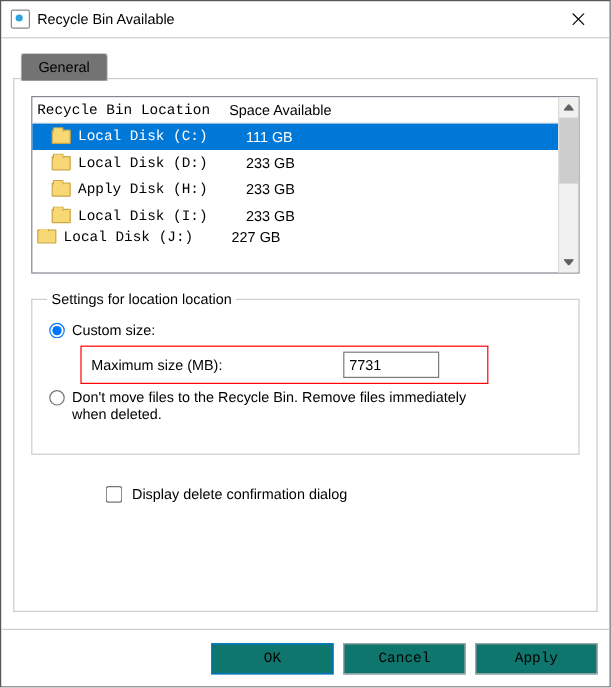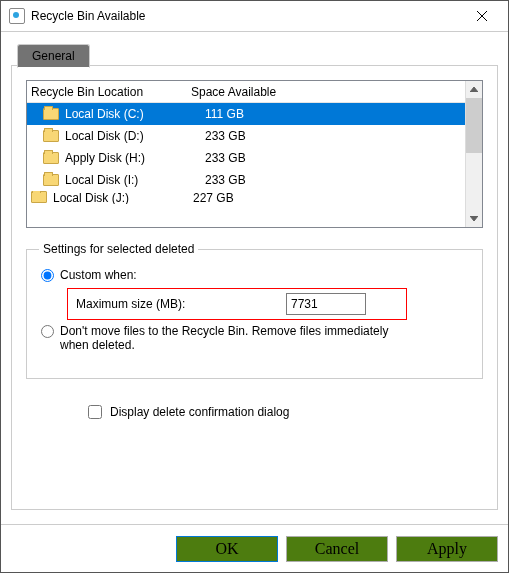--- a/index.html
+++ b/index.html
@@ -19,21 +19,21 @@
 .titlebar .close { width:44px; height:100%; display:flex; align-items:center; justify-content:center; }
 .titlebar .close svg { stroke:#000; stroke-width:1; }
 .content { flex:1; padding: 10px 10px 14px 10px; display:flex; flex-direction:column; }
 .tabstrip { position: relative; height: 24px; }
 .tab { position:absolute; left:6px; top:2px; height:24px; padding:0 14px; display:flex; align-items:center; background:#737373; border:1px solid #ccc; border-bottom:1px solid #fff; border-top-left-radius:3px; border-top-right-radius:3px; z-index:2; font-size:12px; }
 .tabborder { position:absolute; left:0; right:0; bottom:0; height:1px; background:#ccc; }
 .tabbody { border:1px solid #ccc; border-top:none; flex:1; padding: 14px 14px 16px 14px; display:flex; flex-direction:column; }
 .listbox { border:1px solid #828790; height:148px; display:flex; }
 .listinner { flex:1; }
 .listhdr { display:flex; height:22px; align-items:center; border-bottom:1px solid #e5e5e5; padding-left:4px; font-size:12px; }
-.col1 { width:160px; }
+.col1 { width:160px;font-family:Liberation Mono, monospace; }
 .col2 { flex:1; }
 .row { display:flex; height:22px; align-items:center; padding-left:16px; font-size:12px; }
 .row.sel { background:#0078d7; color:#fff; }
 .folder { width:16px; height:12px; margin-right:6px; background:#f8d775; border:1px solid #caa646; border-radius:1px; position:relative; }
 .folder::before { content:""; position:absolute; top:-3px; left:0; width:7px; height:3px; background:#f8d775; border:1px solid #caa646; border-bottom:none; border-top-left-radius:1px; border-top-right-radius:1px; }
 .partial-row { display:flex; padding-left:4px; height:13px; overflow:hidden; align-items:flex-start; font-size:12px; }
 .partial-row .folder { margin-top:0; }
 .scroll { width:17px; background:#f0f0f0; border-left:1px solid #dcdcdc; display:flex; flex-direction:column; }
 .scroll .btn { height:17px; display:flex; align-items:center; justify-content:center; }
 .scroll .btn svg { stroke:#606060; fill:#606060; }
@@ -42,21 +42,21 @@
 fieldset { margin-top:14px; border:1px solid #ccc; padding: 8px 16px 20px 12px; }
 legend { padding:0 4px; font-size:12px; }
 .radio-row { display:flex; align-items:flex-start; margin:4px 0 6px 2px; }
 .radio-row input[type=radio] { margin-top:1px; margin-right:6px; }
 .maxsize-row { border:1px solid red; margin-left:28px; padding:4px 8px; display:flex; align-items:center; width: 340px; }
 .maxsize-row .lbl { width:210px; }
 .maxsize-row input { width:80px; height:22px; padding:2px 4px; font-family:inherit; font-size:12px; border:1px solid #7a7a7a; }
 .checkbox-row { display:flex; align-items:center; margin:26px 0 0 18px;padding-left:44px; }
 .checkbox-row input { margin-right:8px; width:14px; height:14px; }
 .footer { height:48px; display:flex; align-items:center; justify-content:flex-end; gap:8px; padding:0 10px; border-top:1px solid #ccc; }
-.footer button { width:102px; height:26px; background:#4d7c0f; border:1px solid #adadad; font-family:Liberation Serif, serif; font-size:16px; }
+.footer button { width:102px; height:26px; background:#0f766e; border:1px solid #adadad; font-family:Liberation Mono, monospace; font-size:12px; }
 .footer button.default { border:1px solid #0078d7; }
 </style>
 </head>
 <body>
 
 <div class="window">
   <div class="titlebar">
     <span class="icon"></span>
     <span class="title">Recycle Bin Available</span>
     <div class="close">
@@ -117,25 +117,25 @@
           <div class="track"></div>
           <div class="btn">
             <svg width="8" height="5">
                 <polygon points="0,0 8,0 4,5"></polygon>
               </svg>
           </div>
         </div>
       </div>
 
       <fieldset>
-        <legend>Settings for selected deleted</legend>
+        <legend>Settings for location location</legend>
 
         <div class="radio-row">
           <input type="radio" checked="" style="">
-          <span>Custom when:</span>
+          <span>Custom size:</span>
         </div>
         <div class="maxsize-row">
           <span class="lbl">Maximum size (MB):</span>
           <input type="text" value="7731" style="">
         </div>
 
         <div class="radio-row" style="margin-top:4px">
           <input type="radio" style="">
           <span style="max-width:340px">Don't move files to the Recycle Bin. Remove files immediately when deleted.</span>
         </div>

